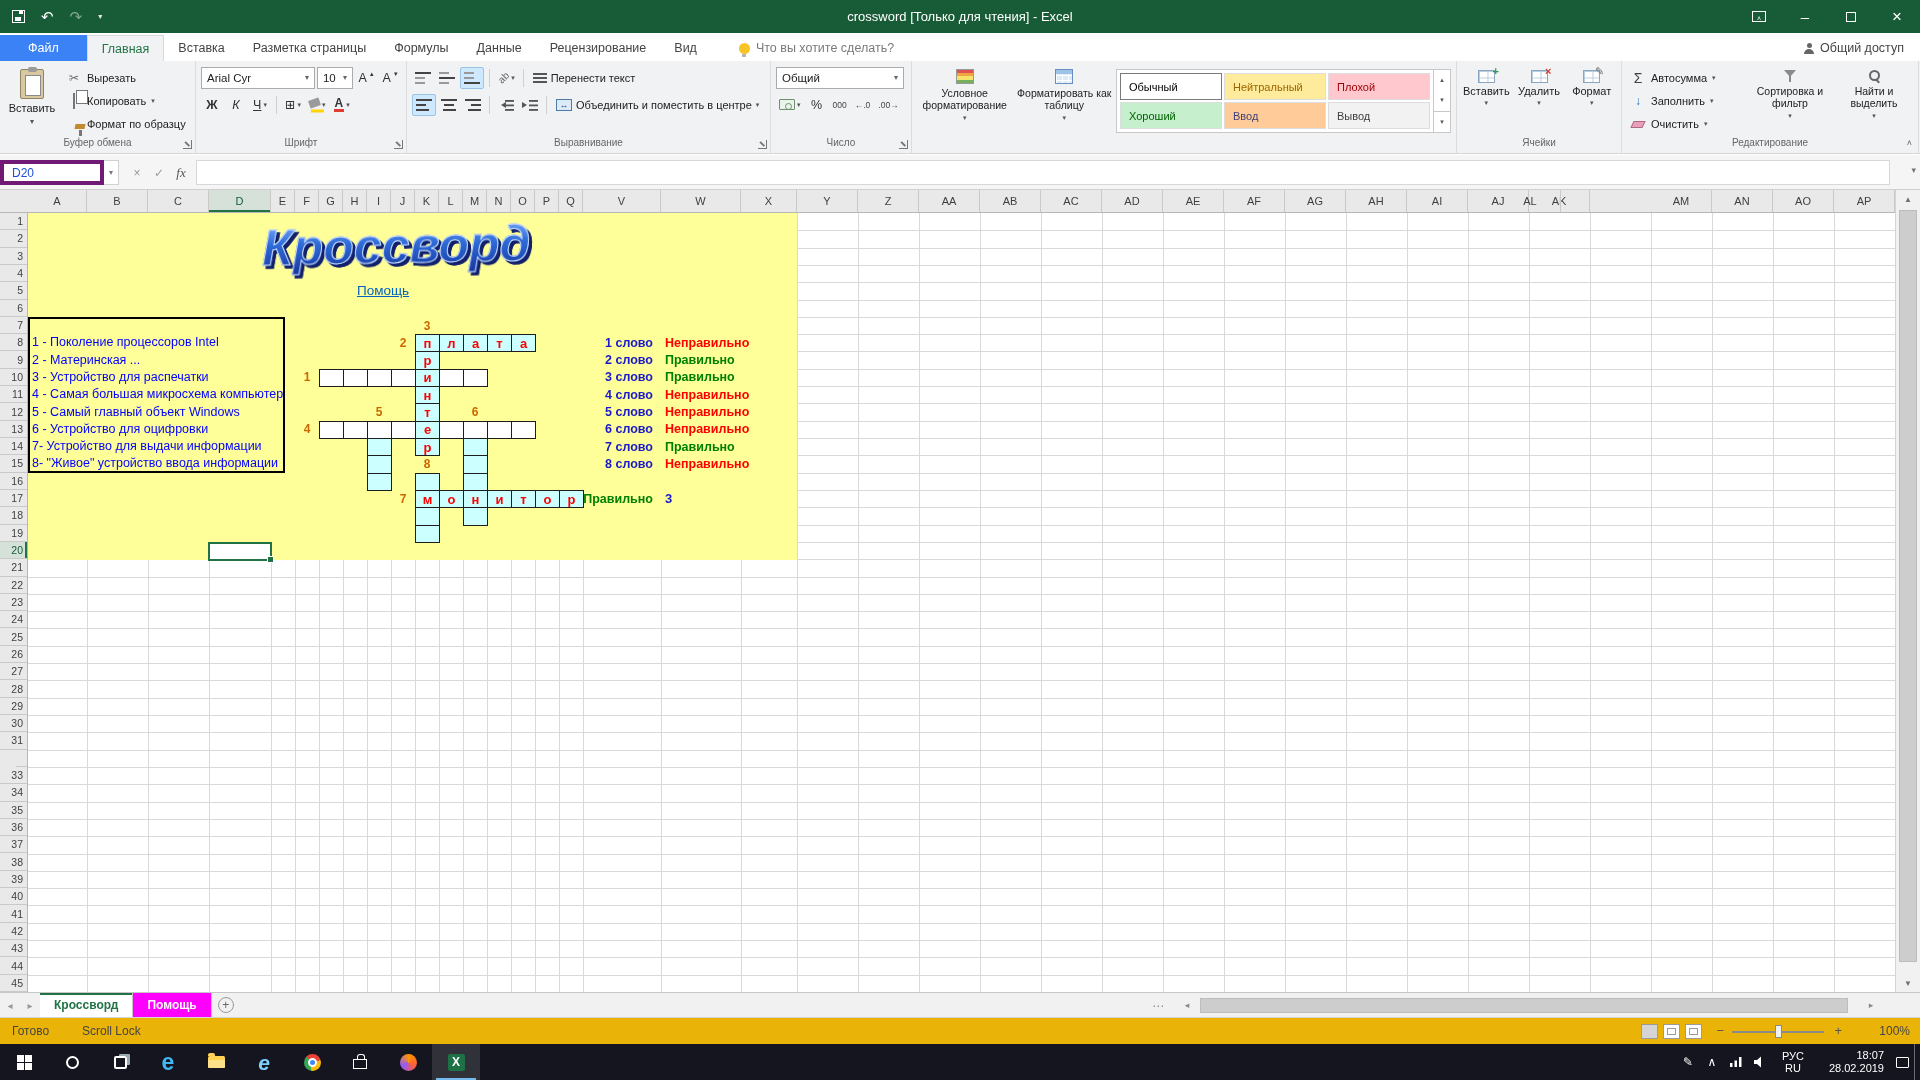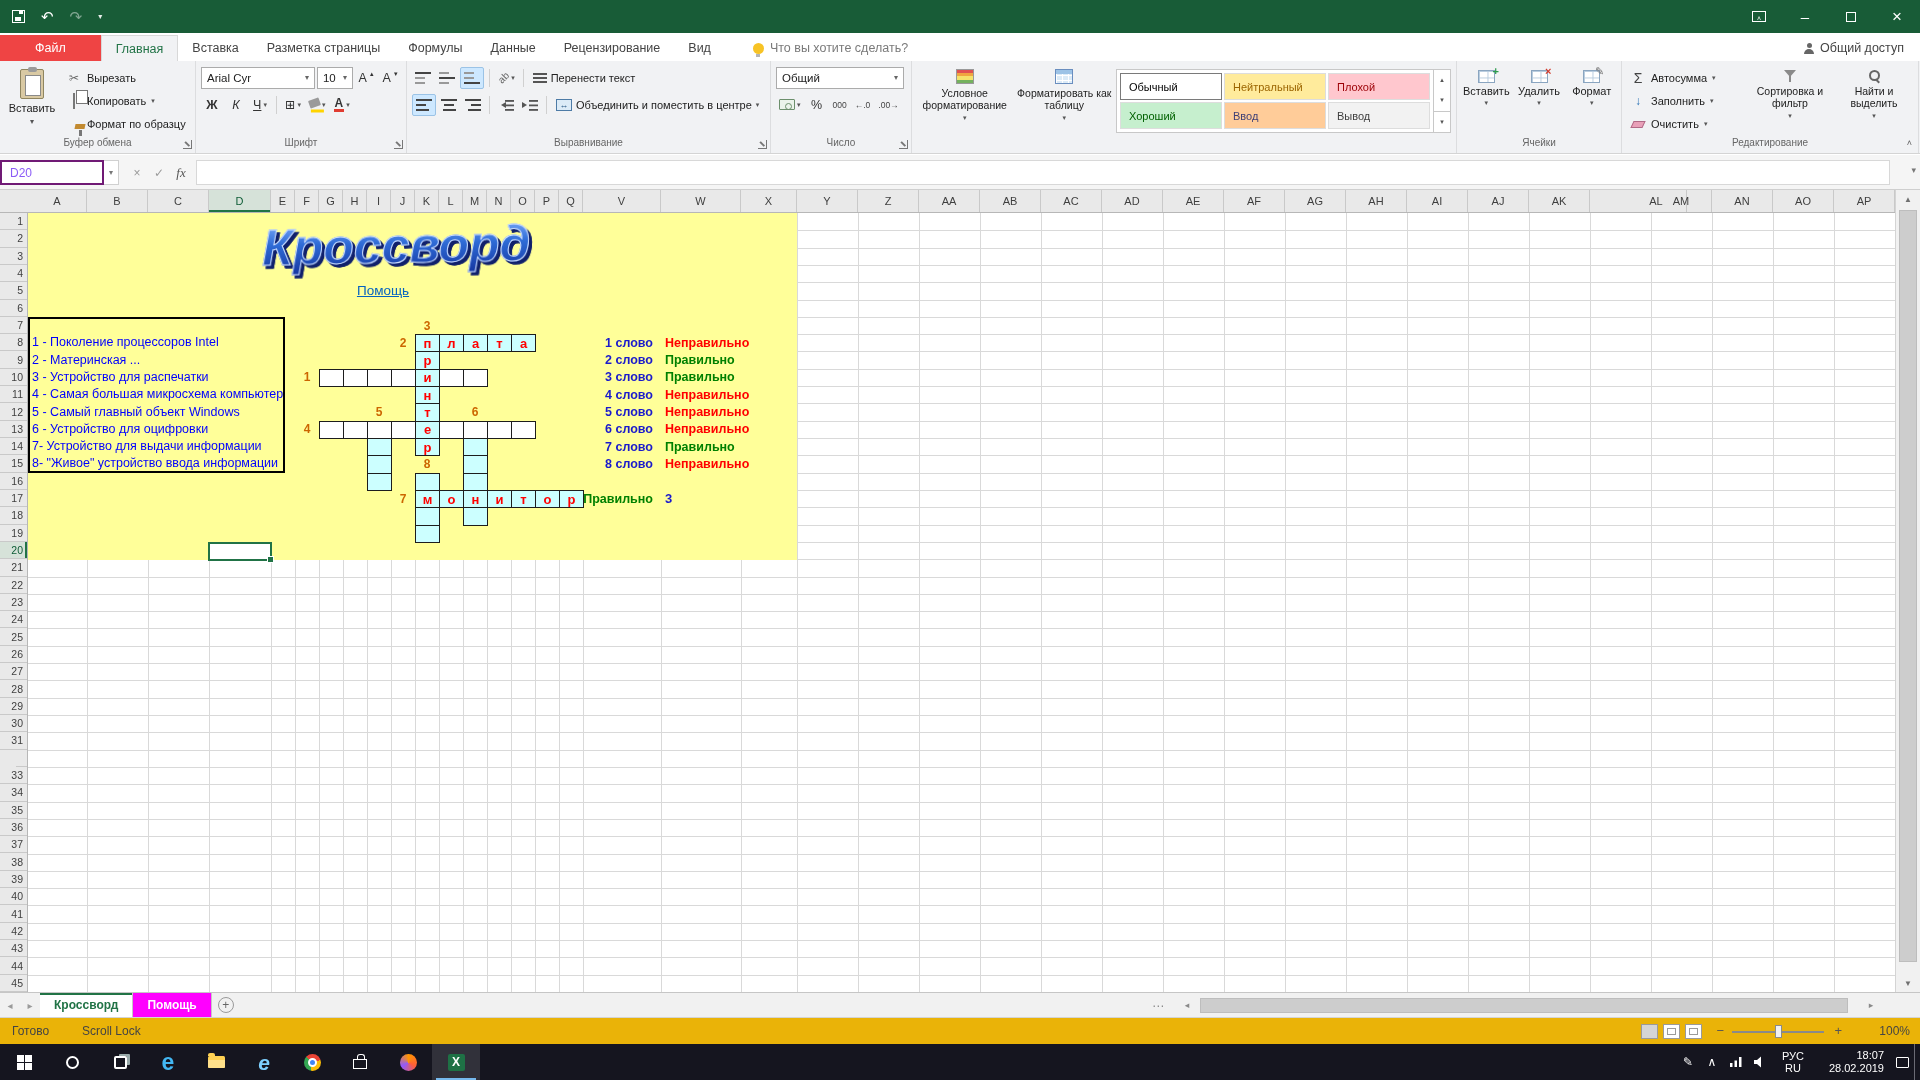--- a/index.html
+++ b/index.html
@@ -16,21 +16,21 @@
   .qat .u1{font-size:15px}.qat .u2{font-size:15px;opacity:.45}.qat .qcaret{font-size:8px;opacity:.9}
   .titletext{position:absolute;left:0;right:0;text-align:center;font-size:13px;color:#fff;pointer-events:none}
   .winctl{margin-left:auto;display:flex;height:33px;z-index:2}
   .wbtn{width:46px;height:33px;display:flex;align-items:center;justify-content:center;font-size:15px}
   .ic-ribopt{width:14px;height:11px;border:1px solid #fff;display:flex;align-items:flex-end;justify-content:center;font-size:7px;line-height:5px}
   .ic-max{width:10px;height:10px;border:1px solid #fff}
   .wbtn.close{font-size:17px}
 
   
   .tabrow{position:absolute;left:0;top:33px;width:1920px;height:28px;background:#fff;display:flex;align-items:flex-end;font-size:12.5px}
-  .filetab{height:26px;background:#ef4444;color:#fff;padding:0 35px;display:flex;align-items:center}
+  .filetab{height:26px;background:#3b82f6;color:#fff;padding:0 28px;display:flex;align-items:center}
   #tablist{display:flex;height:26px}
   .rtab{padding:0 14px;display:flex;align-items:center;color:#444}
   .rtab.active{background:#f1f2f4;color:#217346;border:1px solid #d8d8d8;border-bottom:none}
   .tellme{display:flex;align-items:center;gap:6px;color:#7a7a7a;margin-left:28px;height:26px}
   .bulb{width:11px;height:11px;border-radius:50%;background:#f7c325;position:relative}
   .bulb::after{content:'';position:absolute;left:3.5px;bottom:-3px;width:4px;height:3px;background:#b5b5b5}
   .share{margin-left:auto;display:flex;align-items:center;gap:6px;color:#444;padding-right:16px;height:26px}
   .person{width:10px;height:5px;border-radius:5px 5px 0 0;background:#666;position:relative;margin-top:6px}
   .person::before{content:'';position:absolute;left:2.5px;top:-6px;width:5px;height:5px;border-radius:50%;background:#666}
 
@@ -108,21 +108,21 @@
   .ic-funnel{position:relative;display:inline-block;width:14px;height:13px}
   .ic-funnel::before{content:'';position:absolute;left:1px;top:1px;border-left:6px solid transparent;border-right:6px solid transparent;border-top:7px solid #8a8a8a}
   .ic-funnel::after{content:'';position:absolute;left:6px;top:7px;width:2px;height:6px;background:#8a8a8a}
   .ic-mag{position:relative;display:inline-block;width:13px;height:13px}
   .ic-mag::before{content:'';position:absolute;left:1px;top:1px;width:7px;height:7px;border:2px solid #666;border-radius:50%}
   .ic-mag::after{content:'';position:absolute;right:1px;bottom:0;width:5px;height:2px;background:#666;transform:rotate(45deg)}
   .collapse{position:absolute;right:8px;bottom:5px;font-size:9px;color:#666}
 
   
   .fbar{position:absolute;left:0;top:155px;width:1920px;height:35px;background:#f5f5f5;border-bottom:1px solid #cfcfcf}
-  .namebox{position:absolute;left:0;top:5px;width:104px;height:25px;background:#fff;border:2px solid #701a75;font-size:12px;color:#8b5cf6;display:flex;align-items:center;padding-left:8px}
+  .namebox{position:absolute;left:0;top:5px;width:104px;height:25px;background:#fff;border:4px solid #701a75;font-size:12px;color:#1d4ed8;display:flex;align-items:center;padding-left:8px}
   .nb-caret{position:absolute;left:104px;top:5px;width:15px;height:25px;display:flex;align-items:center;justify-content:center;font-size:8px;color:#777;background:#fff;border:1px solid #d0d0d0;border-left:none}
   .fb-btn{position:absolute;top:5px;height:25px;width:22px;display:flex;align-items:center;justify-content:center;color:#9a9a9a;font-size:12px}
   .fb-fx{color:#555;font-style:italic;font-family:"Liberation Serif","DejaVu Serif",serif;font-size:13px}
   .fb-field{position:absolute;left:196px;top:5px;width:1694px;height:25px;background:#fff;border:1px solid #d8d8d8}
   .fb-exp{position:absolute;right:4px;top:10px;font-size:9px;color:#777}
 
   
   .corner{position:absolute;left:0;top:190px;width:28px;height:23px;background:#e9e9e9;border-right:1px solid #b7b7b7;border-bottom:1px solid #b7b7b7}
   .corner::after{content:'';position:absolute;right:1px;bottom:1px;border-left:9px solid transparent;border-bottom:9px solid #b9b9b9}
   .colheaders{position:absolute;left:0;top:190px;width:1895px;height:23px;background:#e9e9e9;border-bottom:1px solid #b7b7b7;overflow:hidden}
@@ -210,20 +210,21 @@
 
 <div class="app">
 
   <div class="titlebar">
     <div class="qat">
       <span class="ic-save"></span>
       <span class="u1">↶</span>
       <span class="u2">↷</span>
       <span class="qcaret">▾</span>
     </div>
+    <div class="titletext">crossword  [Только для чтения] - Excel</div>
     <div class="winctl">
       <span class="wbtn">
           <span class="ic-ribopt">˄</span>
         </span>
       <span class="wbtn">–</span>
       <span class="wbtn">
           <span class="ic-max"></span>
         </span>
       <span class="wbtn close">×</span>
     </div>
@@ -522,21 +523,21 @@
       <div class="colh" style="left: 980px; width: 61px;">AB</div>
       <div class="colh" style="left: 1041px; width: 61px;">AC</div>
       <div class="colh" style="left: 1102px; width: 61px;">AD</div>
       <div class="colh" style="left: 1163px; width: 61px;">AE</div>
       <div class="colh" style="left: 1224px; width: 61px;">AF</div>
       <div class="colh" style="left: 1285px; width: 61px;">AG</div>
       <div class="colh" style="left: 1346px; width: 61px;">AH</div>
       <div class="colh" style="left: 1407px; width: 61px;">AI</div>
       <div class="colh" style="left: 1468px; width: 61px;">AJ</div>
       <div class="colh" style="left: 1529px; width: 61px;">AK</div>
-      <div class="colh" style="left: 1626px; width: 61px;">AL</div>
+      <div class="colh" style="left: 1500px; width: 61px;">AL</div>
       <div class="colh" style="left: 1651px; width: 61px;">AM</div>
       <div class="colh" style="left: 1712px; width: 61px;">AN</div>
       <div class="colh" style="left: 1773px; width: 61px;">AO</div>
       <div class="colh" style="left: 1834px; width: 61px;">AP</div>
     </div>
   <div class="rowheaders" id="rowheaders">
       <div class="rowh" style="top: 0px; height: 17.3111px;">1</div>
       <div class="rowh" style="top: 17.3111px; height: 17.3111px;">2</div>
       <div class="rowh" style="top: 34.6222px; height: 17.3111px;">3</div>
       <div class="rowh" style="top: 51.9333px; height: 17.3111px;">4</div>

